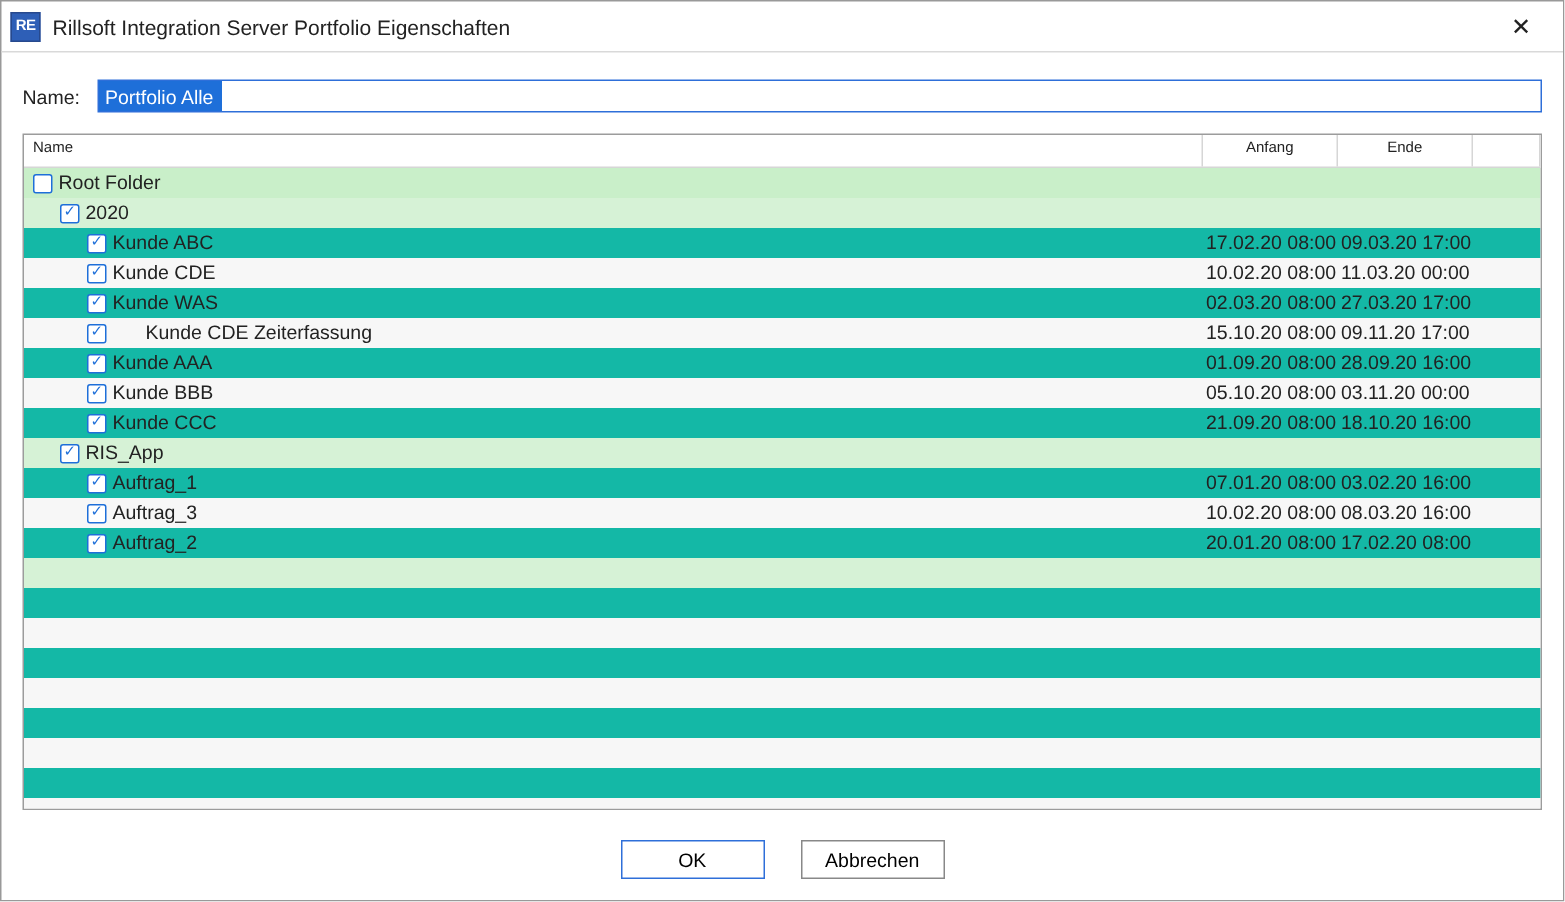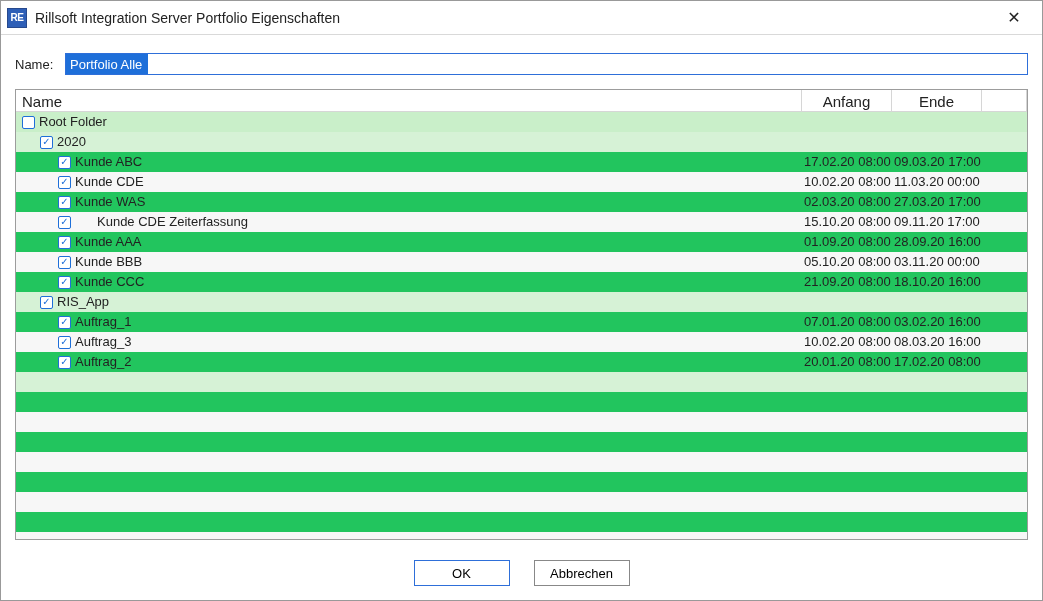--- a/index.html
+++ b/index.html
@@ -76,33 +76,33 @@
   .tree-header {
     display:grid;
     grid-template-columns: 1fr 90px 90px 45px;
     background:#fff;
     height:22px;
     border-bottom:1px solid #d6d6d6;
   }
   .tree-header > div {
     padding: 3px 6px;
     border-right:1px solid #d6d6d6;
-    font-size:15px;
+    font-size:10px;
     color:#222;
   }
   .tree-header > div.center { text-align:center; }
   .tree-body { flex:1; overflow:hidden; }
   .row {
     display:grid;
     grid-template-columns: 1fr 90px 90px 45px;
     height:20px;
     line-height:20px;
     border-bottom: none;
   }
-  .row.stripe-odd  { background:#22c55e; }
+  .row.stripe-odd  { background:#14b8a6; }
   .row.stripe-even { background:#f7f7f7; }
   .row.group { background:#c9efc9; }
   .row.group-light { background:#d6f2d6; }
   .cell-name {
     display:flex;
     align-items:center;
     gap:4px;
     padding-left:4px;
     white-space:nowrap;
   }

